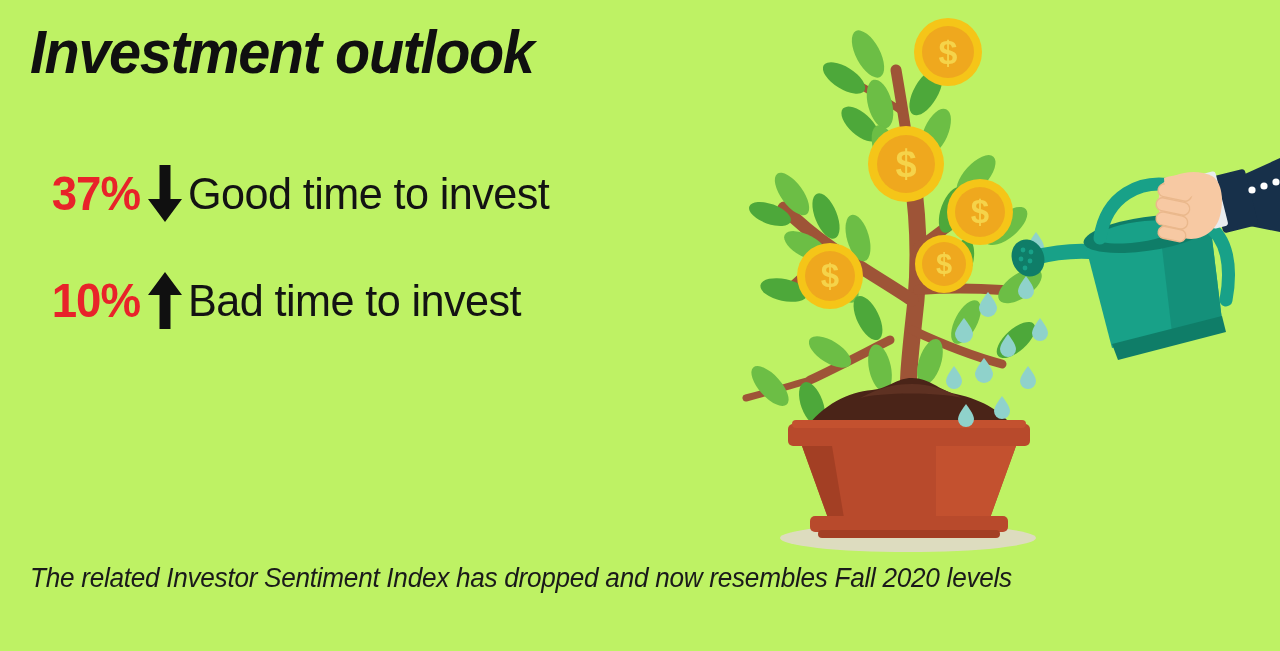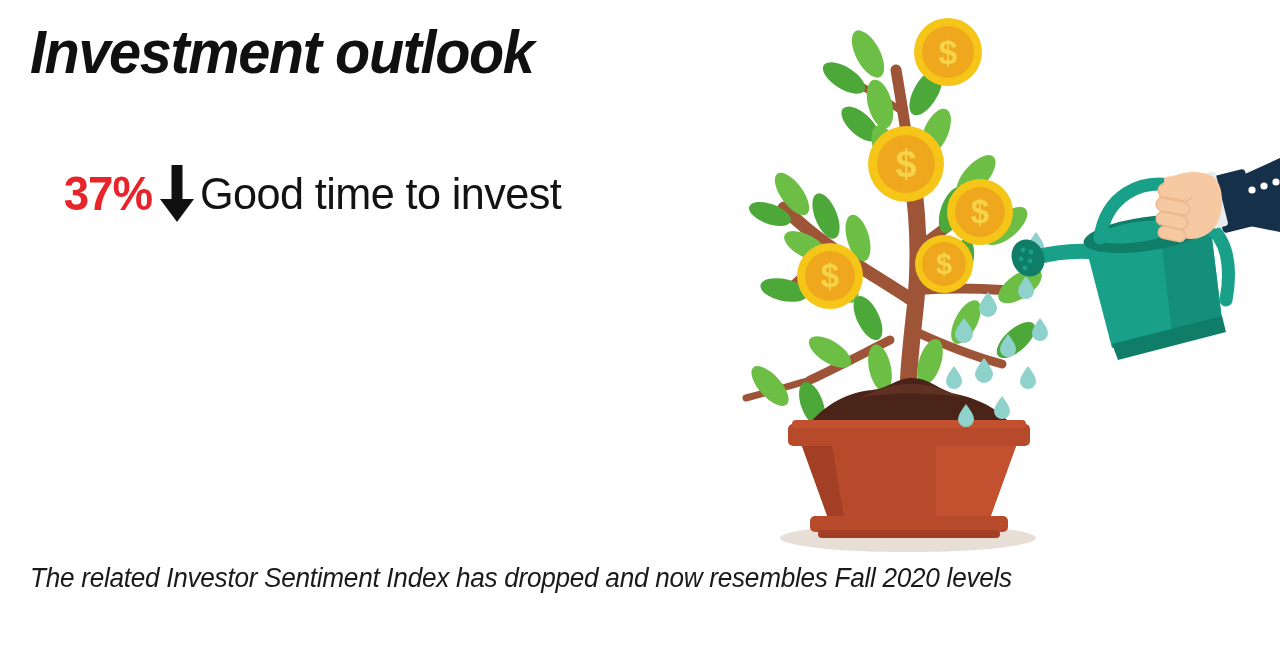--- a/index.html
+++ b/index.html
@@ -10,21 +10,21 @@
     width: 1280px;
     height: 651px;
     overflow: hidden;
     background: #f6eee7;
     font-family: "Liberation Sans", sans-serif;
   }
   #infographic {
     position: relative;
     width: 1280px;
     height: 651px;
-    background: #ffffff;
+    background: #bef264;
   }
 
   
   #title {
     position: absolute;
     left: 30px;
     top: 16px;
     font-family: "Liberation Sans", sans-serif;
     font-size: 62px;
     font-weight: bold;
@@ -32,21 +32,21 @@
     letter-spacing: -1.5px;
     color: #101010;
     white-space: nowrap;
     transform: scaleX(0.93);
     transform-origin: left center;
   }
 
   
   #stats {
     position: absolute;
-    left: 12px;
+    left: 0;
     top: 140px;
     width: 700px;
   }
   .stat-row {
     position: relative;
     height: 107px;
     display: flex;
     align-items: center;
   }
   .stat-pct {
@@ -117,20 +117,29 @@
       <div class="stat-pct">37%</div>
       <div class="stat-arrow">
         <svg width="34" height="58" viewBox="0 0 34 58" aria-hidden="true">
           <path d="M11.5 0 H22.5 V34 H34 L17 57 L0 34 H11.5 Z" fill="#101010"></path>
         </svg>
       </div>
       <div class="stat-label">Good time to invest</div>
     </div>
 
 
+    <div class="stat-row">
+      <div class="stat-pct">10%</div>
+      <div class="stat-arrow">
+        <svg width="34" height="58" viewBox="0 0 34 58" aria-hidden="true">
+          <path d="M17 0 L34 23 H22.5 V57 H11.5 V23 H0 Z" fill="#101010"></path>
+        </svg>
+      </div>
+      <div class="stat-label">Bad time to invest</div>
+    </div>
 
   </div>
 
   <div id="caption">The related Investor Sentiment Index has dropped and now resembles Fall 2020 levels</div>
 
   <div id="illustration">
     <svg width="540" height="600" viewBox="0 0 540 600" aria-hidden="true">
 
       <ellipse cx="168" cy="538" rx="128" ry="14" fill="#e3d8cf" opacity="0.85"></ellipse>
 

